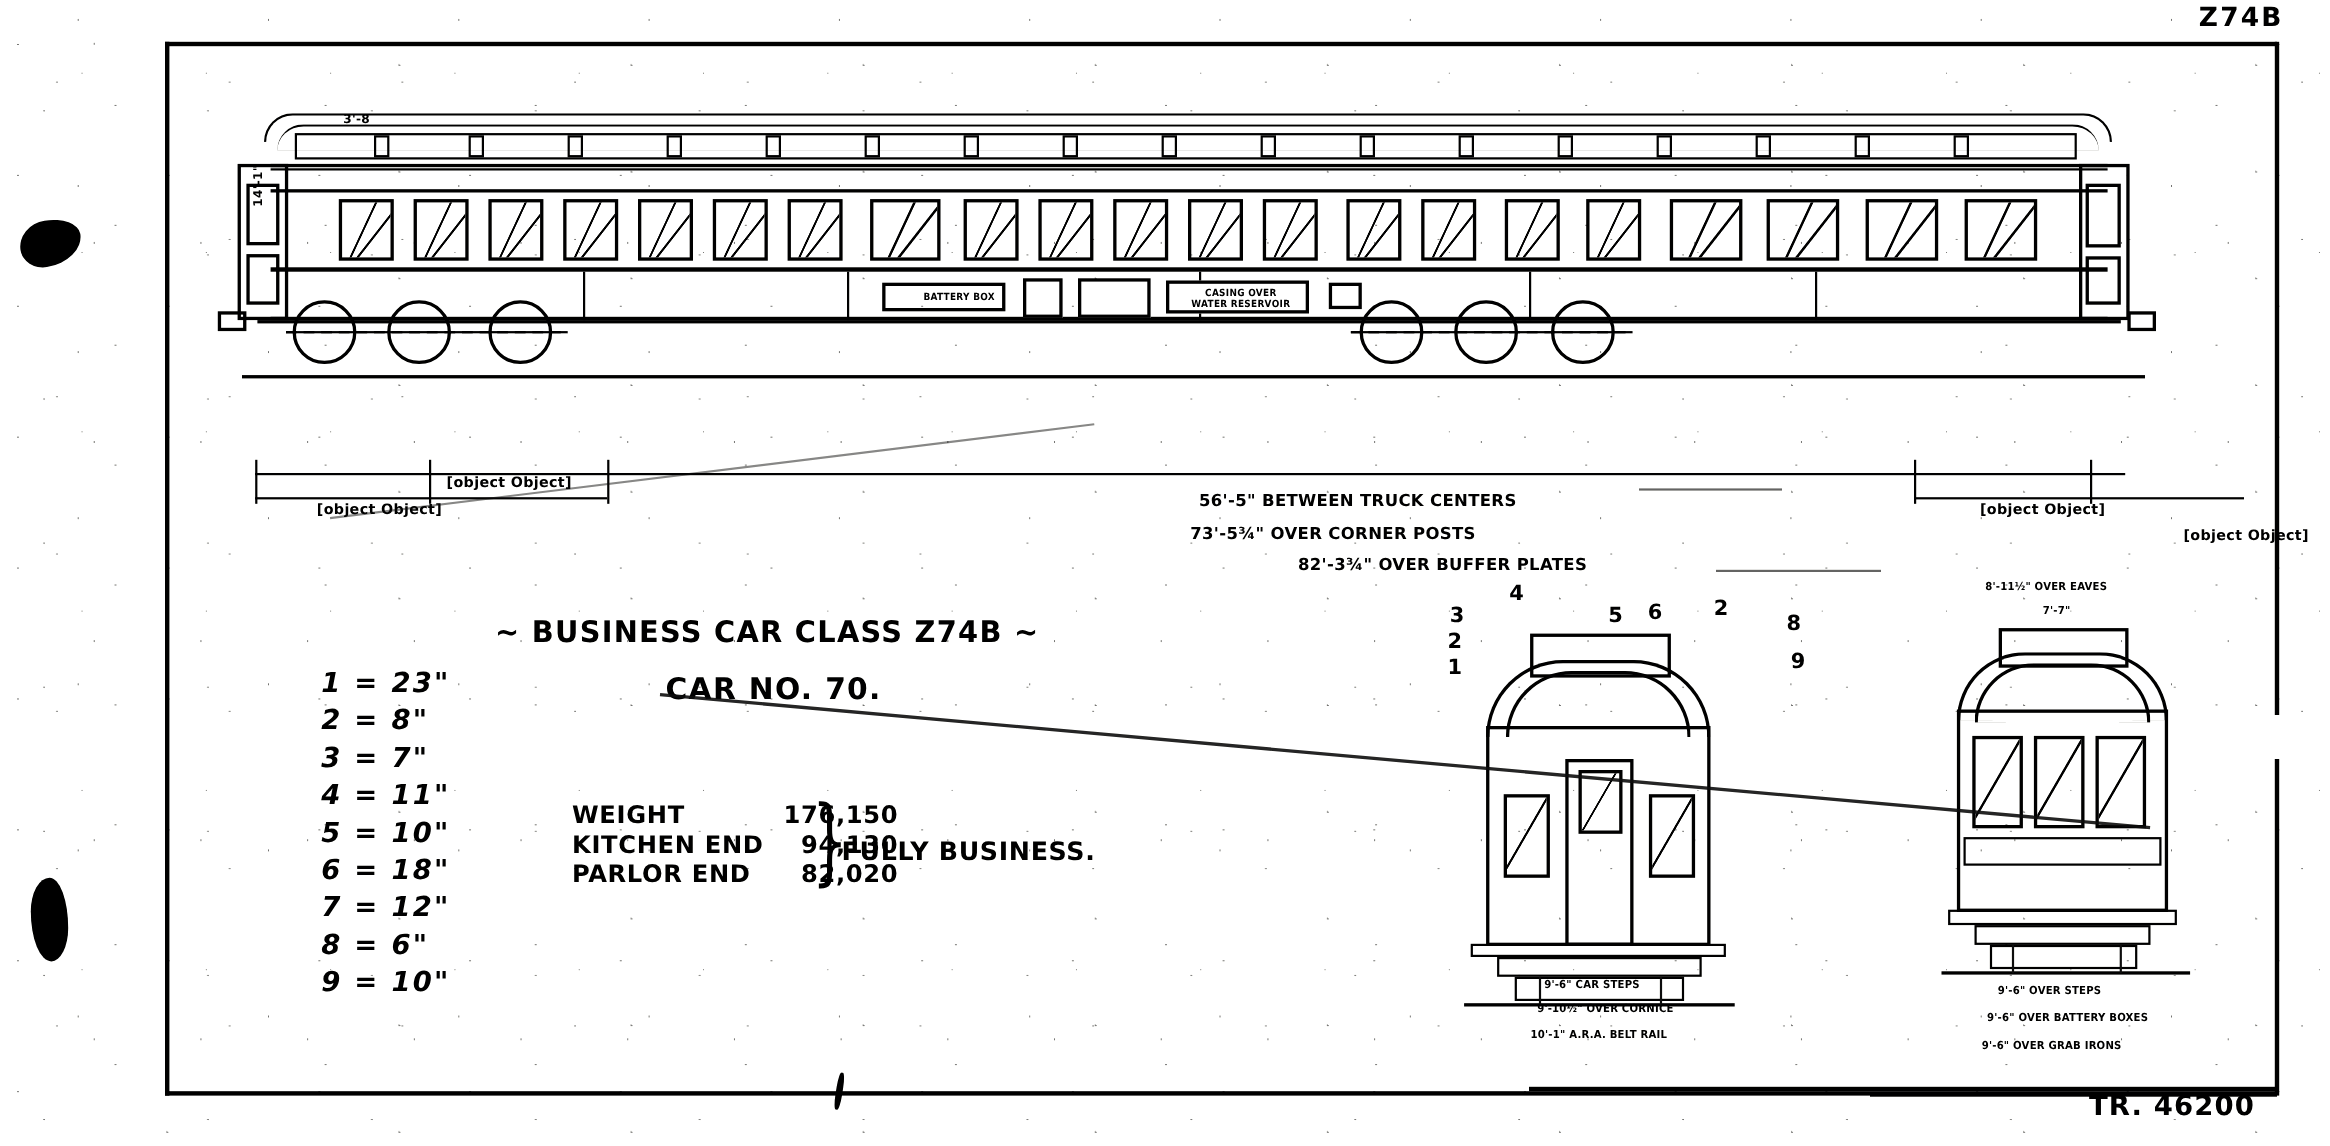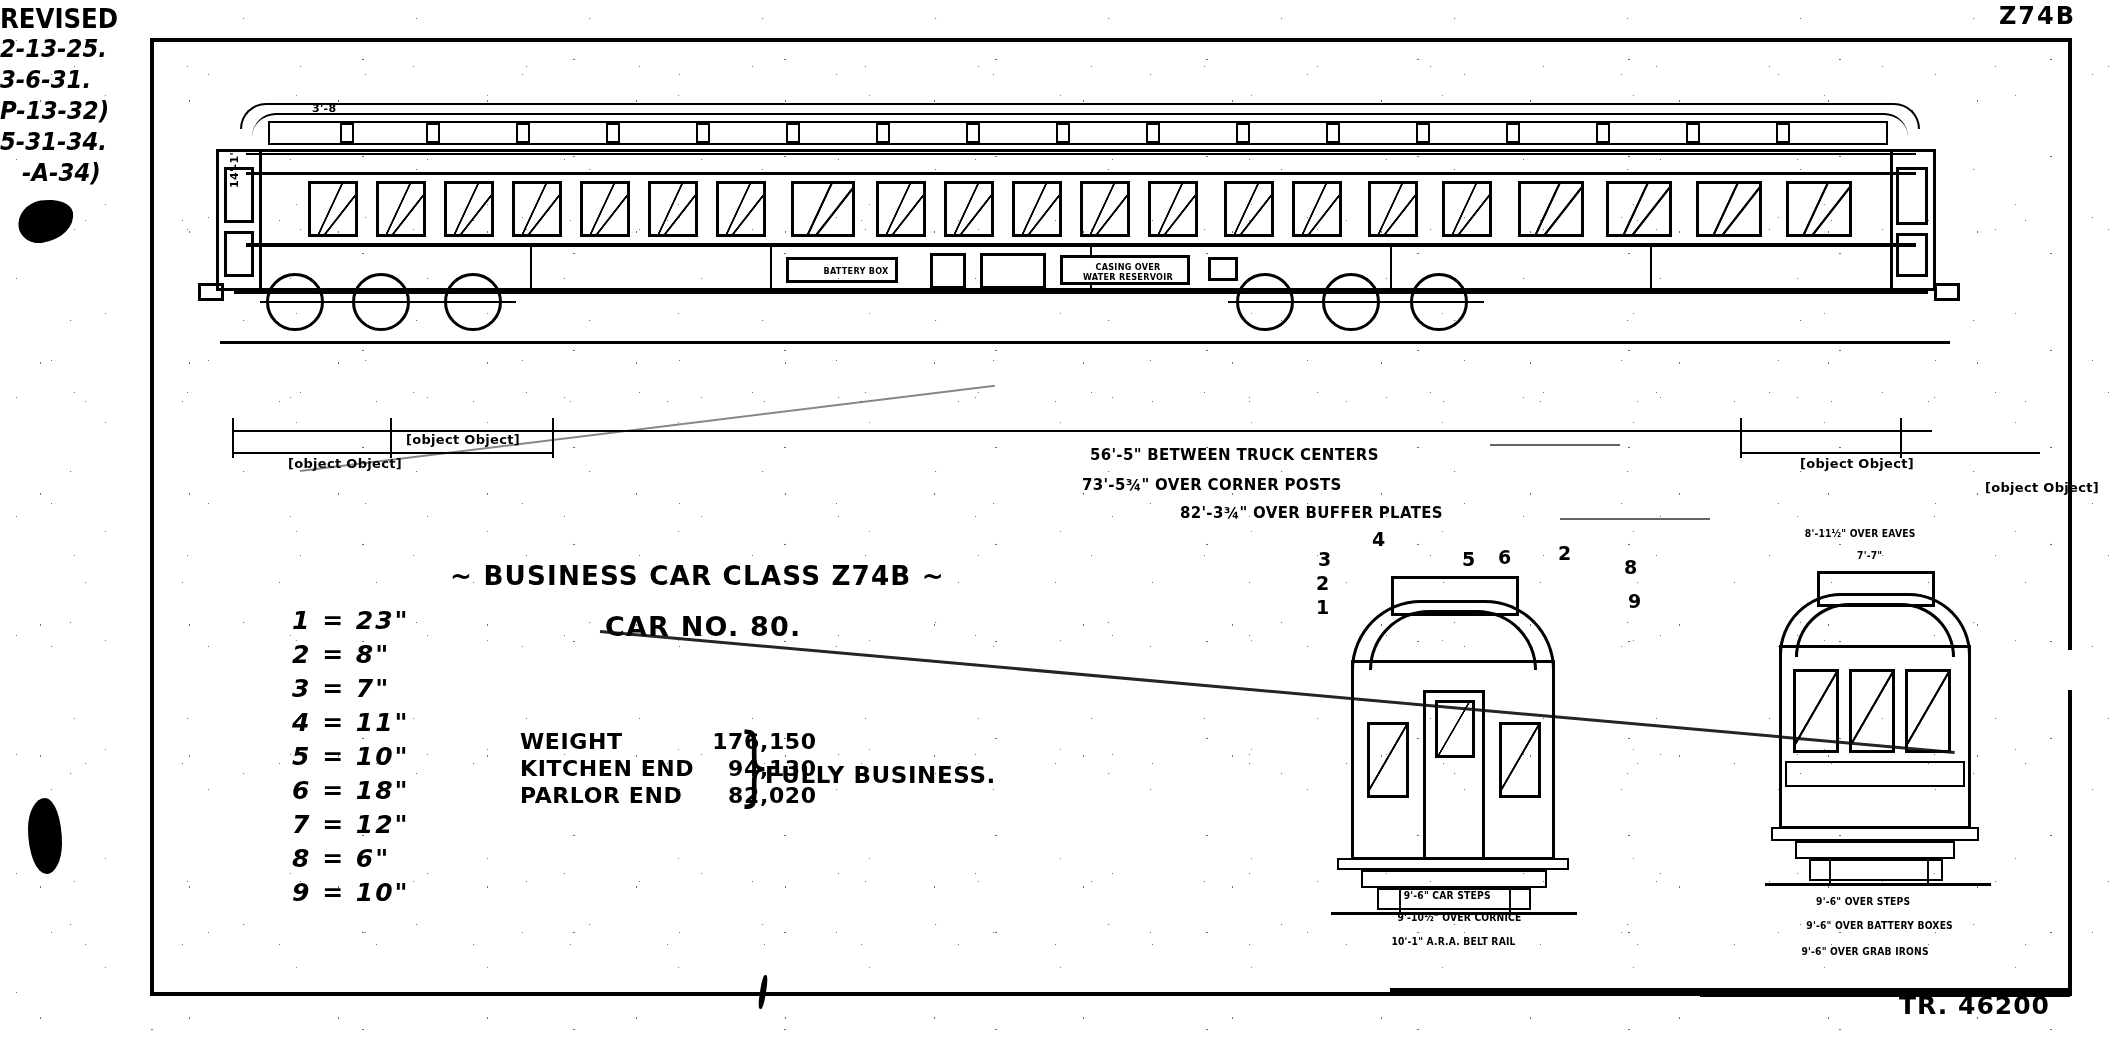--- a/index.html
+++ b/index.html
@@ -231,28 +231,20 @@
   #tear-mark{
     position:absolute;left:760px;top:975px;width:6px;height:34px;background:#000;
     border-radius:40%;transform:rotate(9deg);
   }
 </style>
 </head>
 <body>
 
 <div id="sheet">
 
-  <div id="revision-block">
-    <div class="rev-title">REVISED</div>
-    <div class="rev-date">2-13-25.</div>
-    <div class="rev-date">3-6-31.</div>
-    <div class="rev-date">P-13-32)</div>
-    <div class="rev-date">5-31-34.</div>
-    <div class="rev-date" style="margin-left:22px">-A-34)</div>
-  </div>
   <div class="blot" id="blot-1"></div>
   <div class="blot" id="blot-2"></div>
   <div class="blot" id="blot-3"></div>
 
   <div id="sheet-number">Z74B</div>
   <div id="dwg-number">TR. 46200</div>
 
   <div id="frame"></div>
   <div id="frame-right-top"></div>
   <div id="frame-right-bot"></div>
@@ -334,21 +326,21 @@
     <div class="wheel" style="left:36px;top:178px"></div>
     <div class="wheel" style="left:122px;top:178px"></div>
     <div class="wheel" style="left:214px;top:178px"></div>
     <div class="axle-cl" style="left:30px;top:206px;width:256px"></div>
 
     <div class="wheel" style="left:1006px;top:178px"></div>
     <div class="wheel" style="left:1092px;top:178px"></div>
     <div class="wheel" style="left:1180px;top:178px"></div>
     <div class="axle-cl" style="left:998px;top:206px;width:256px"></div>
 
-    <div class="equip-box" style="left:556px;top:162px;width:112px;height:26px">
+    <div class="equip-box" style="left:572px;top:162px;width:112px;height:26px">
       <div class="equip-label" style="left:0;top:6px;width:134px">BATTERY BOX</div>
     </div>
     <div class="equip-box" style="left:700px;top:158px;width:36px;height:36px"></div>
     <div class="equip-box" style="left:750px;top:158px;width:66px;height:36px"></div>
     <div class="equip-box" style="left:830px;top:160px;width:130px;height:30px">
       <div class="equip-label" style="left:0;top:4px;width:130px;white-space:pre-line">CASING OVER
 WATER RESERVOIR</div>
     </div>
     <div class="equip-box" style="left:978px;top:162px;width:30px;height:24px"></div>
   </div>
@@ -372,21 +364,21 @@
 
   <div class="dim-txt" style="left:1090px;top:446px">56'-5" BETWEEN TRUCK CENTERS</div>
   <div class="dim-txt" style="left:1082px;top:476px">73'-5¾" OVER CORNER POSTS</div>
   <div class="dim-txt" style="left:1180px;top:504px">82'-3¾" OVER BUFFER PLATES</div>
 
   <div class="dimline" style="left:1490px;top:444px;width:130px;opacity:.6"></div>
   <div class="dimline" style="left:1560px;top:518px;width:150px;opacity:.6"></div>
 
   <div id="notes">
     <div id="title-line-1">~ BUSINESS CAR CLASS Z74B ~</div>
-    <div id="title-line-2">CAR NO. 80.</div>
+    <div id="title-line-2">CAR NO. 70.</div>
   </div>
 
   <div id="weight-block">
     <table>
       <tbody>
           <tr>
         <td class="lbl">WEIGHT</td>
         <td class="val">176,150</td>
       </tr>
       <tr>

